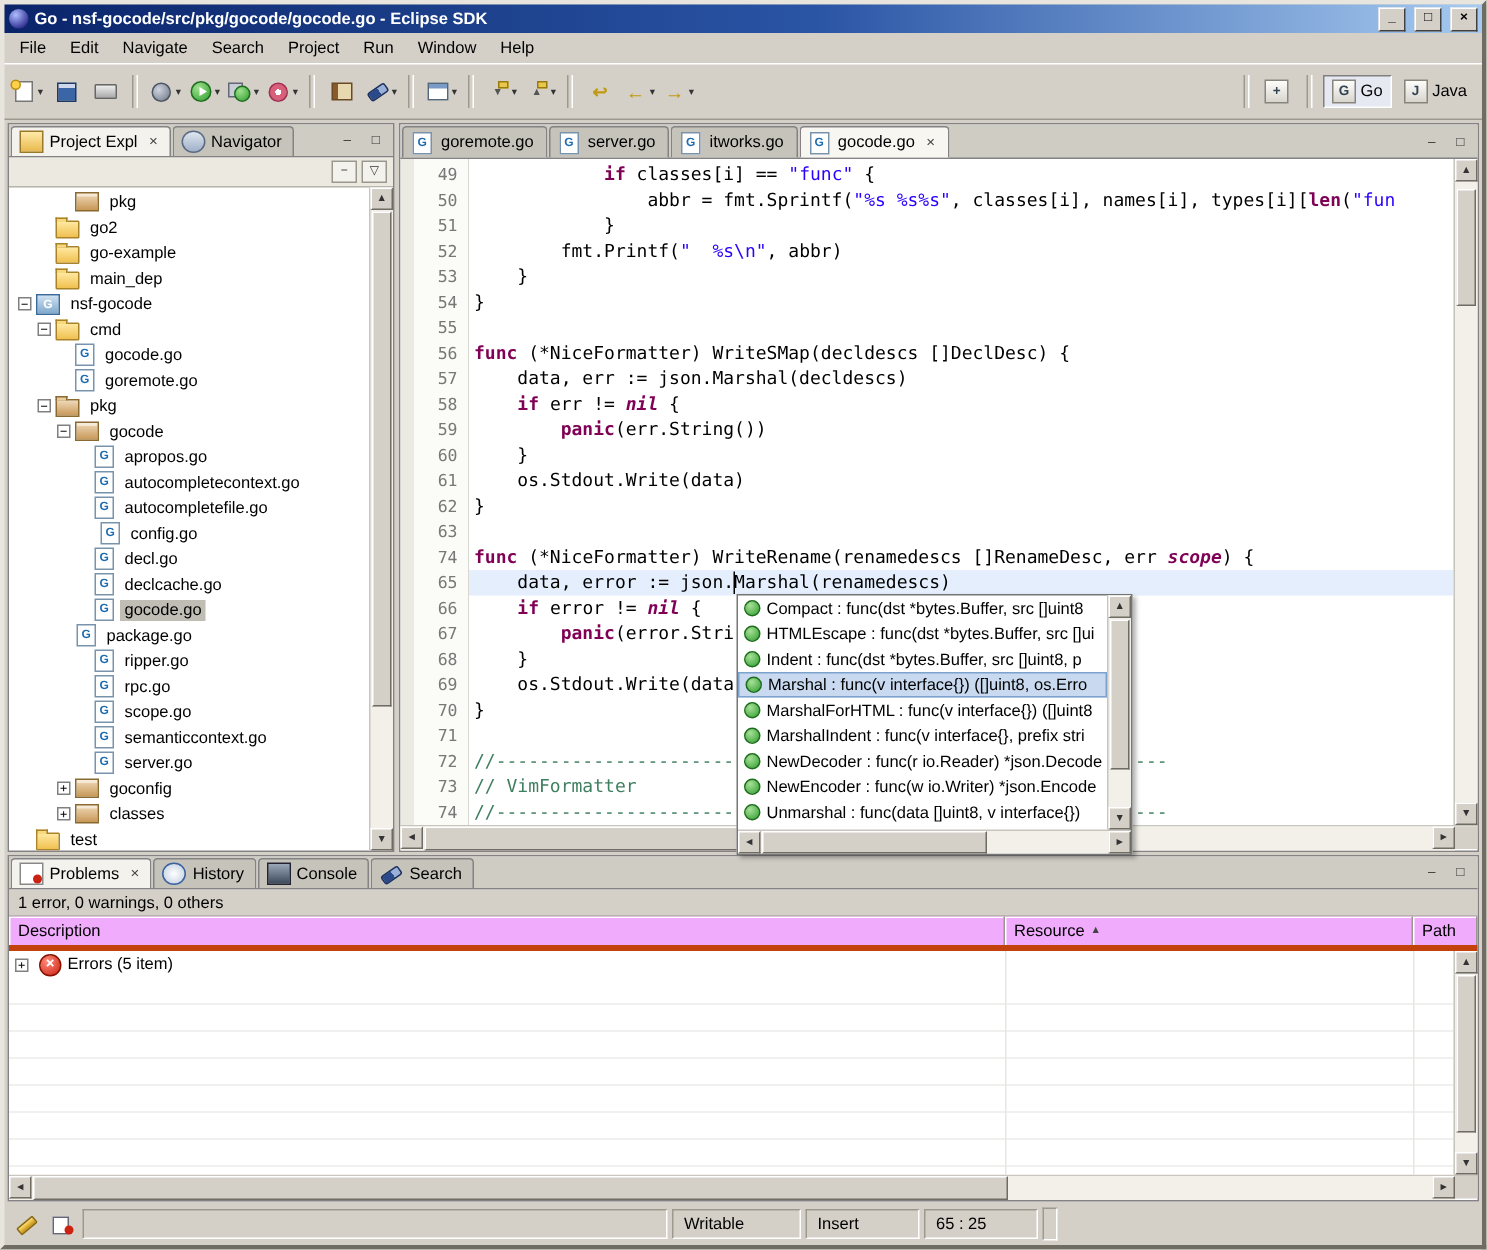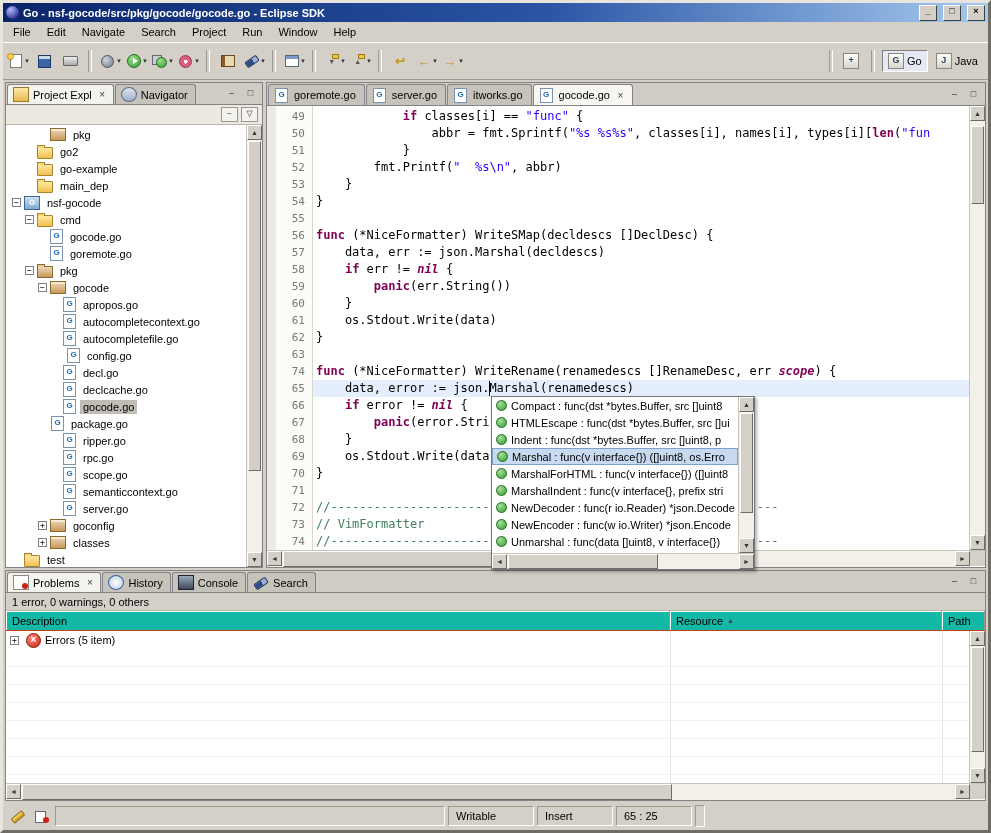--- a/index.html
+++ b/index.html
@@ -121,21 +121,21 @@
   .pitem{height:17px;display:flex;align-items:center;padding:0 2px;white-space:nowrap;overflow:hidden;font-size:11px;}
   .pitem.sel{background:#c9daf0;border:1px solid #7da2ce;box-sizing:border-box;}
   .pdot{width:9px;height:9px;border-radius:50%;background:radial-gradient(circle at 35% 30%,#a8e098,#2f9e2f);border:1px solid #1c6e1c;flex:none;margin:0 4px 0 2px;}
   .ptext{overflow:hidden;}
   .popup .vscroll{width:15px;}
   .popup .hscroll-row{height:15px;}
 
   
   .problems{height:229px;flex:none;margin:2px 2px 0 2px;border:1px solid #848284;background:#fff;display:flex;flex-direction:column;}
   .prob-summary{height:17px;flex:none;background:#d4d0c8;border-bottom:1px solid #b8b5ad;display:flex;align-items:center;padding:0 6px;}
-  #prob-cols{height:19px;flex:none;display:grid;grid-template-columns:664px 272px 1fr;background:#14b8a6;border-bottom:1px solid #c2410c;}
+  #prob-cols{height:19px;flex:none;display:grid;grid-template-columns:664px 272px 1fr;background:#f0abfc;border-bottom:4px solid #c2410c;}
   .pcol{border-right:1px solid #9a978f;box-shadow:inset 1px 1px 0 #fff;padding:0 6px;display:flex;align-items:center;gap:4px;}
   .sort{font-size:7px;color:#444;}
   .prob-body{flex:1;display:flex;min-height:0;}
   #prob-rows{flex:1;position:relative;background:repeating-linear-gradient(180deg,#fff 0 17px,#f0f0ee 17px 18px);min-width:0;}
   .pvline{position:absolute;top:0;bottom:0;width:1px;background:#e6e6e2;}
   .prow{height:18px;display:flex;align-items:center;padding-left:4px;gap:4px;background:#fff;}
   .err-ico{width:13px;height:13px;border-radius:50%;background:radial-gradient(circle at 35% 30%,#ff8a7a,#cc2211);border:1px solid #881100;color:#fff;font:bold 10px/12px "Liberation Sans",sans-serif;text-align:center;flex:none;}
   .err-ico::after{content:"×";}
 
   

